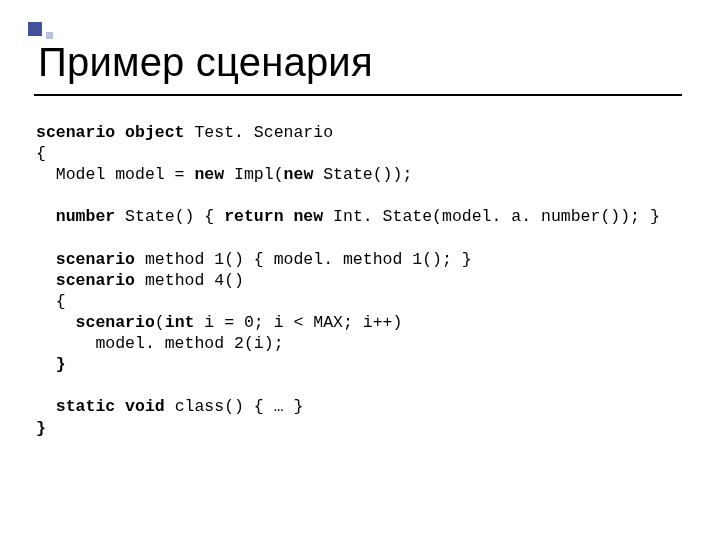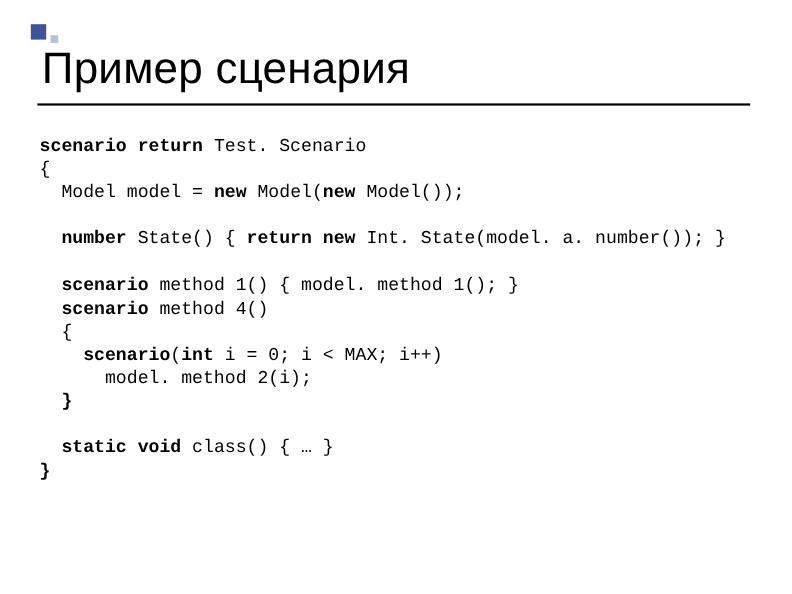--- a/index.html
+++ b/index.html
@@ -64,23 +64,23 @@
 </style>
 </head>
 <body>
 
 <div class="slide">
   <div class="accent-square"></div>
   <div class="accent-square-small"></div>
   <div class="title">Пример сценария</div>
   <div class="rule"></div>
 
-  <div class="code"><span class="b">scenario return</span><span> Test. Scenario</span>
+  <div class="code"><span class="b">scenario object</span><span> Test. Scenario</span>
 <span>{</span>
-<span>  Model model = </span><span class="b">new</span><span> Model(</span><span class="b">new</span><span> Model());</span>
+<span>  Model model = </span><span class="b">new</span><span> Impl(</span><span class="b">new</span><span> State());</span>
 <span></span>
 <span class="b">  number</span><span> State() { </span><span class="b">return new</span><span> Int. State(model. a. number()); }</span>
 <span></span>
 <span class="b">  scenario</span><span> method 1() { model. method 1(); }</span>
 <span class="b">  scenario</span><span> method 4()</span>
 <span>  {</span>
 <span class="b">    scenario</span><span>(</span><span class="b">int</span><span> i = 0; i &lt; MAX; i++)</span>
 <span>      model. method 2(i);</span>
 <span class="b">  }</span>
 <span></span>

